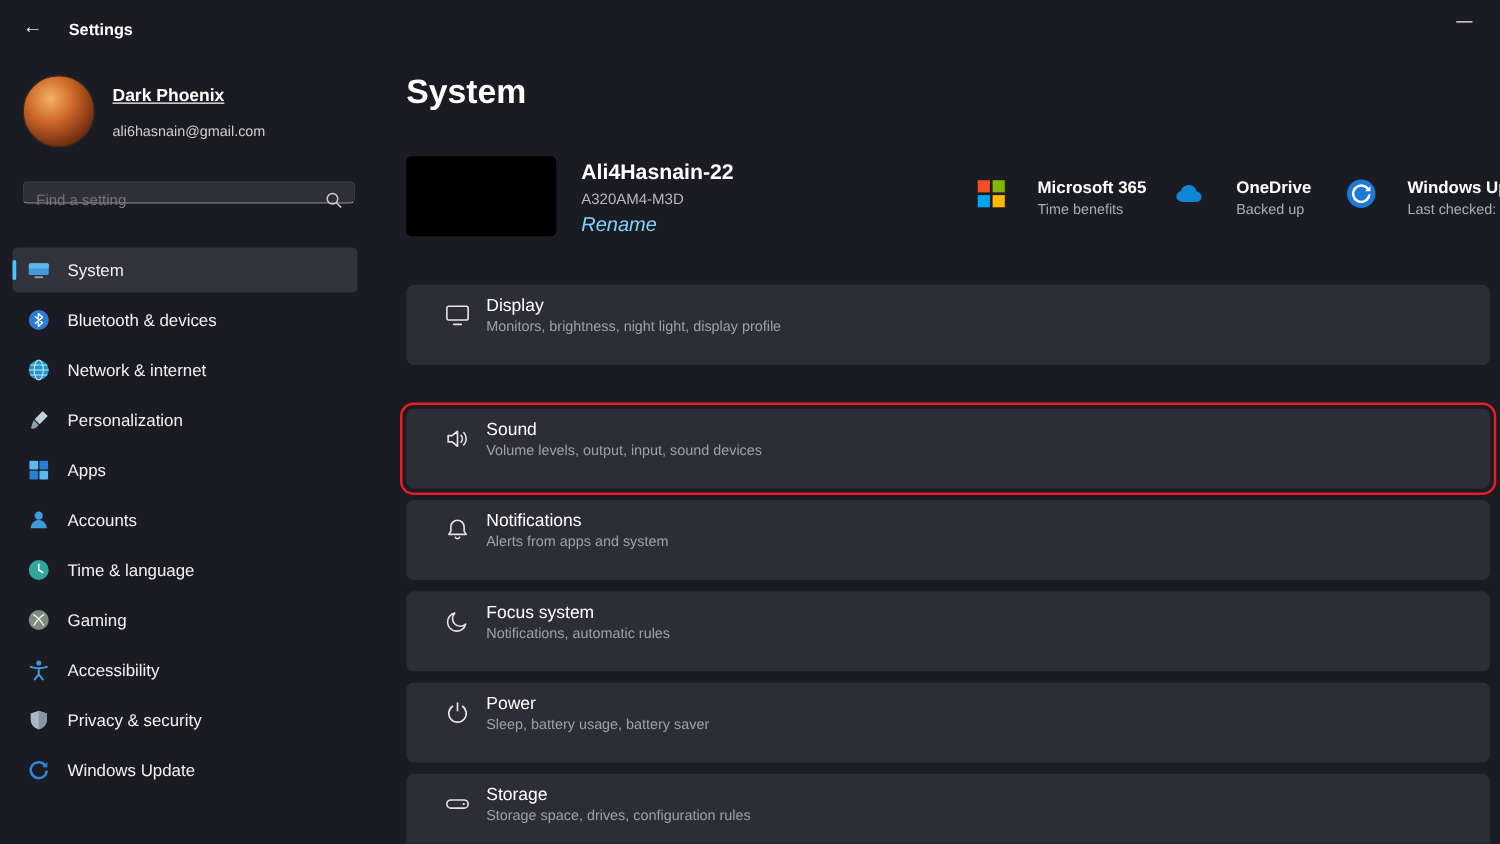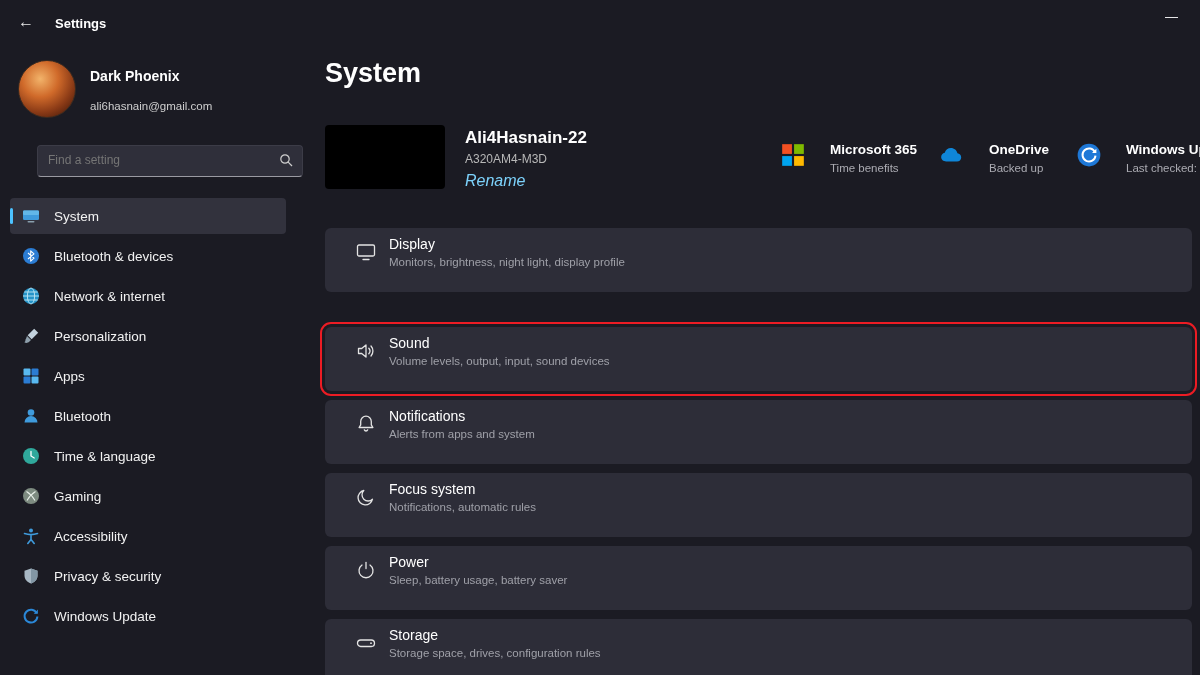--- a/index.html
+++ b/index.html
@@ -18,28 +18,27 @@
   .min-btn { position:absolute; right:22px; top:9px; font-size:13px; color:#fff; cursor:pointer; }
 
   
   .sidebar { position:absolute; left:0; top:48px; width:300px; bottom:0; }
   .profile { position:absolute; left:0; top:0; right:10px; height:72px; cursor:pointer; }
   .avatar {
     position:absolute; left:18px; top:12px; width:58px; height:58px; border-radius:50%;
     background:radial-gradient(circle at 38% 32%, #f2b36a 0%, #d06a2a 35%, #8a3a16 65%, #2e0f05 100%);
     border:1px solid #3a2a20;
   }
-  .user-name { position:absolute; left:90px; top:20px; font-size:14px; font-weight:700; }
+  .user-name { position:absolute; left:90px; top:20px; font-size:14px; font-weight:700;text-decoration:underline; }
   .user-email { position:absolute; left:90px; top:52px; font-size:11.5px; color:#cfcfcf; }
 
   .search-box {
-    position:absolute; left:18px; top:97px; width:266px; height:32px;
+    position:absolute; left:18px; top:97px; width:266px; height:18px;
     background:#2f2f3a; border:1px solid #3c3c47; border-bottom:1px solid #9a9aa2;
     border-radius:4px;
-    margin-left:19px;
   }
   .search-box input {
     position:absolute; left:0; top:0; width:232px; height:28px;
     background:transparent; border:none; outline:none;
     color:#d8d8d8; font-size:12px; padding:0 10px;
     font-family:"Liberation Sans","DejaVu Sans",sans-serif;
   }
   .search-icon { position:absolute; right:9px; top:7px; width:14px; height:14px; cursor:pointer; }
 
   .nav { position:absolute; left:10px; right:14px; top:150px; }
@@ -171,21 +170,21 @@
       <span>Apps</span>
     </div>
 
     <div class="nav-item">
       <span class="nav-icon">
         <svg width="18" height="18" viewBox="0 0 18 18">
             <circle cx="9" cy="5.5" r="3.3" fill="#3f9bdc"></circle>
             <path d="M2.5 15.5a6.5 6.5 0 0 1 13 0z" fill="#3f9bdc"></path>
           </svg>
       </span>
-      <span>Bluetooth</span>
+      <span>Accounts</span>
     </div>
 
     <div class="nav-item">
       <span class="nav-icon">
         <svg width="18" height="18" viewBox="0 0 18 18">
             <circle cx="9" cy="9" r="8" fill="#2fa89b"></circle>
             <path d="M9 4.5V9l3.2 2" stroke="#fff" stroke-width="1.3" fill="none" stroke-linecap="round"></path>
           </svg>
       </span>
       <span>Time &amp; language</span>

